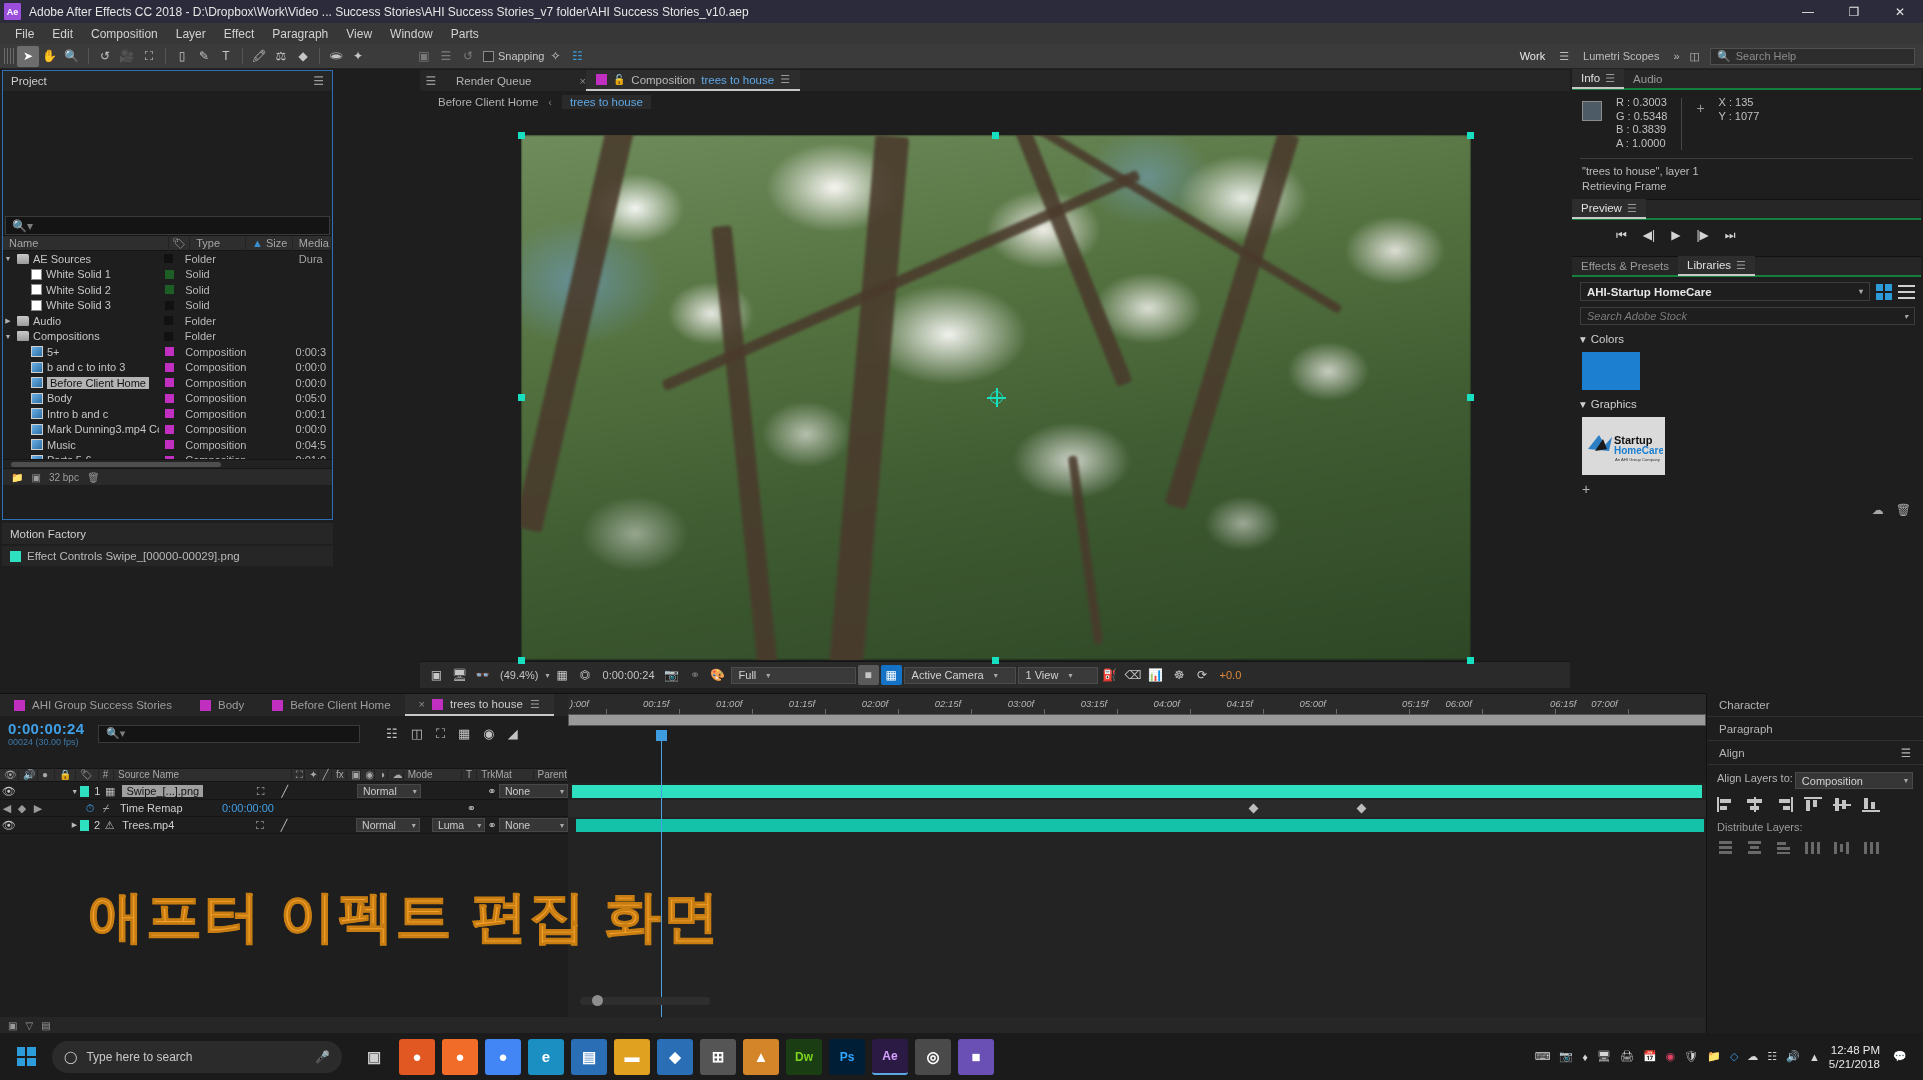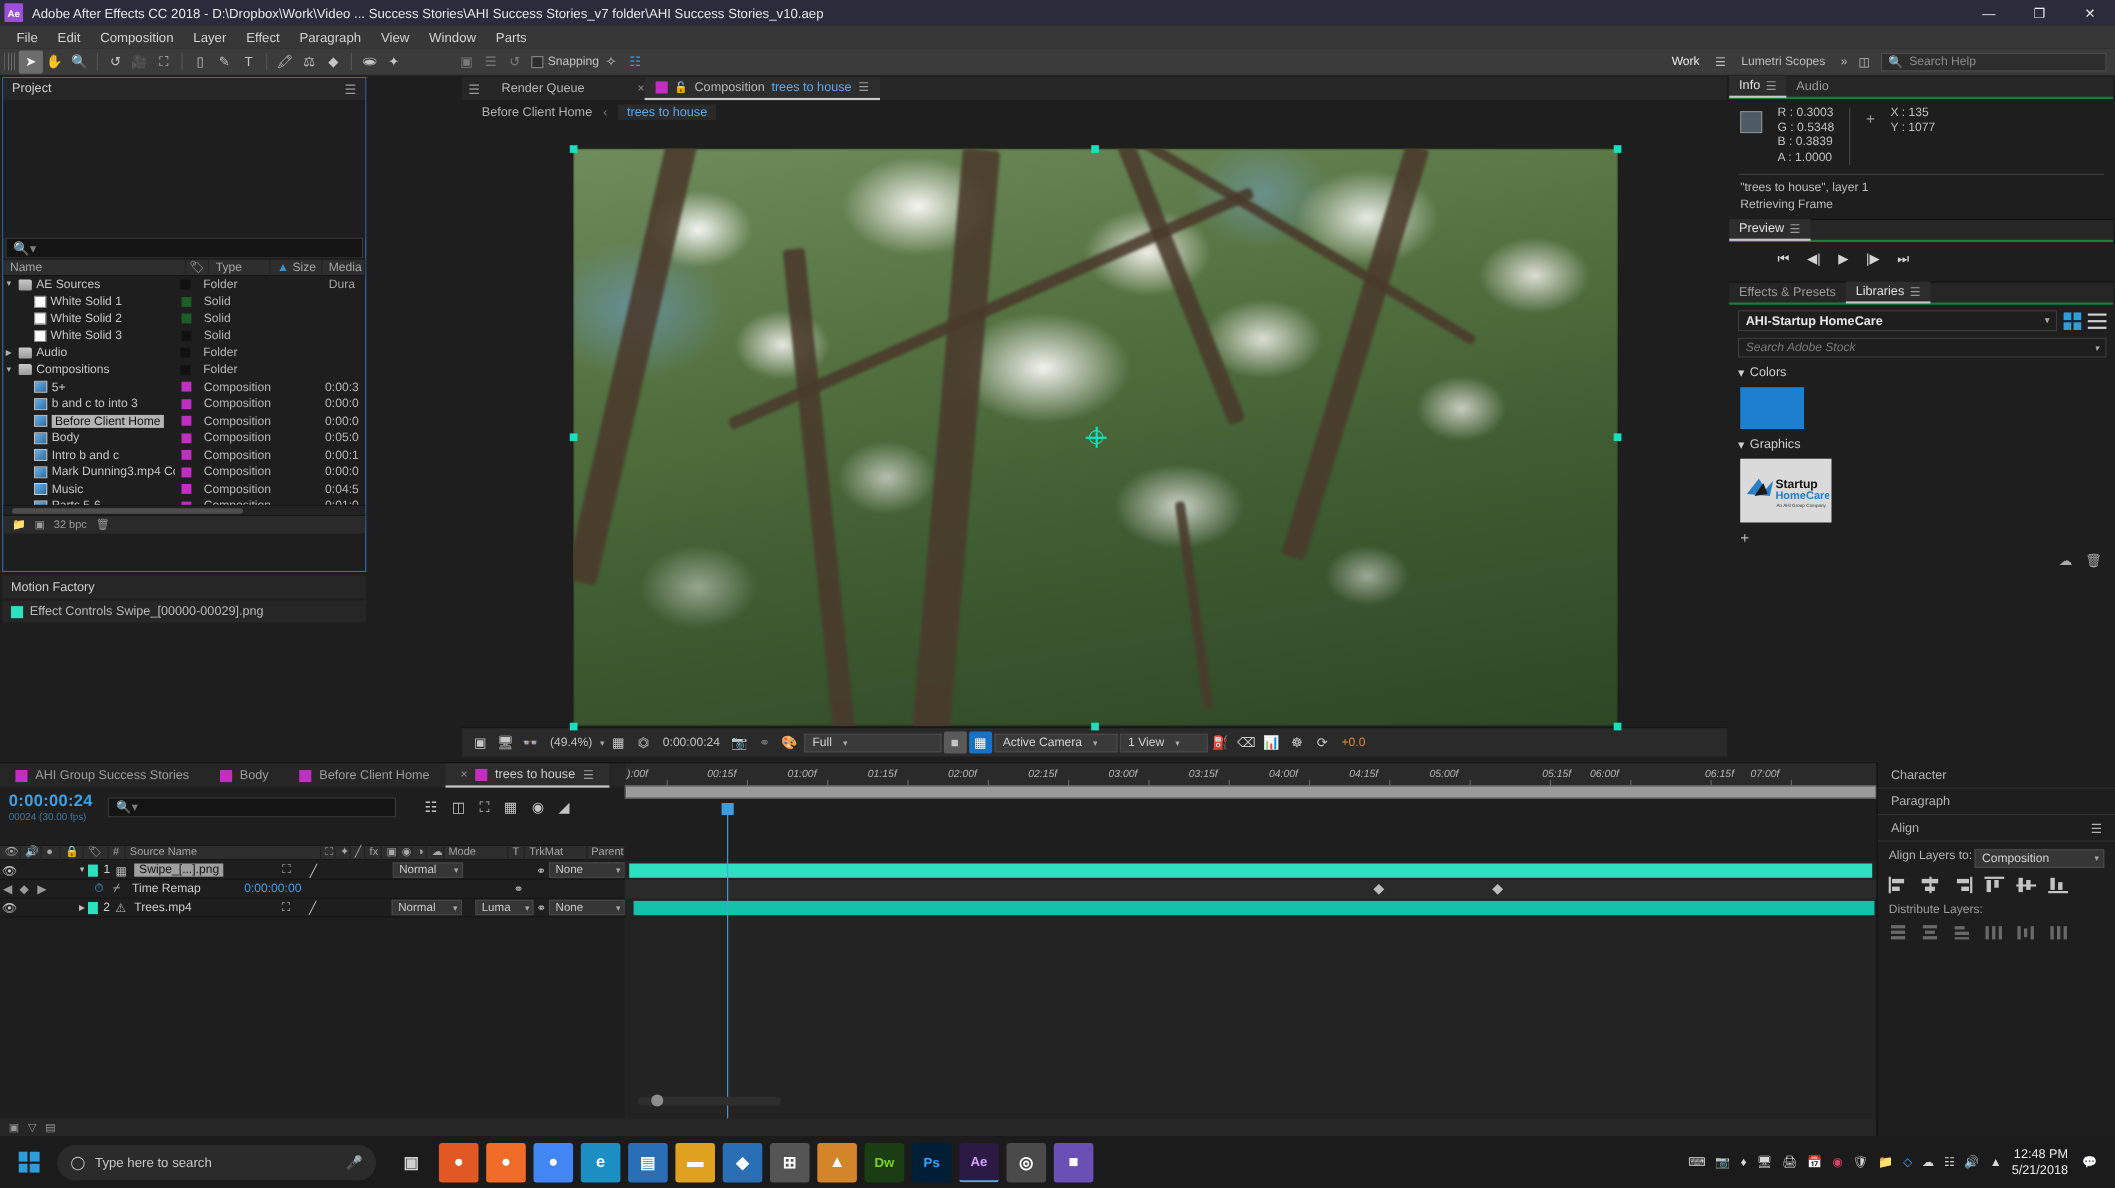--- a/index.html
+++ b/index.html
@@ -1039,20 +1039,21 @@
           <i style="left:13px;top:2px;width:3px;height:12px"></i>
         </span>
       <span class="ai">
           <i style="left:2px;top:2px;width:3px;height:12px"></i>
           <i style="left:8px;top:2px;width:3px;height:12px"></i>
           <i style="left:14px;top:2px;width:3px;height:12px"></i>
         </span>
     </div>
   </div>
 
+  <div id="overlay-text">애프터 이펙트 편집 화면</div>
 
   <div id="taskbar">
     <div class="start-btn">
       <span class="win-logo">
           <i></i>
           <i></i>
           <i></i>
           <i></i>
         </span>
     </div>

